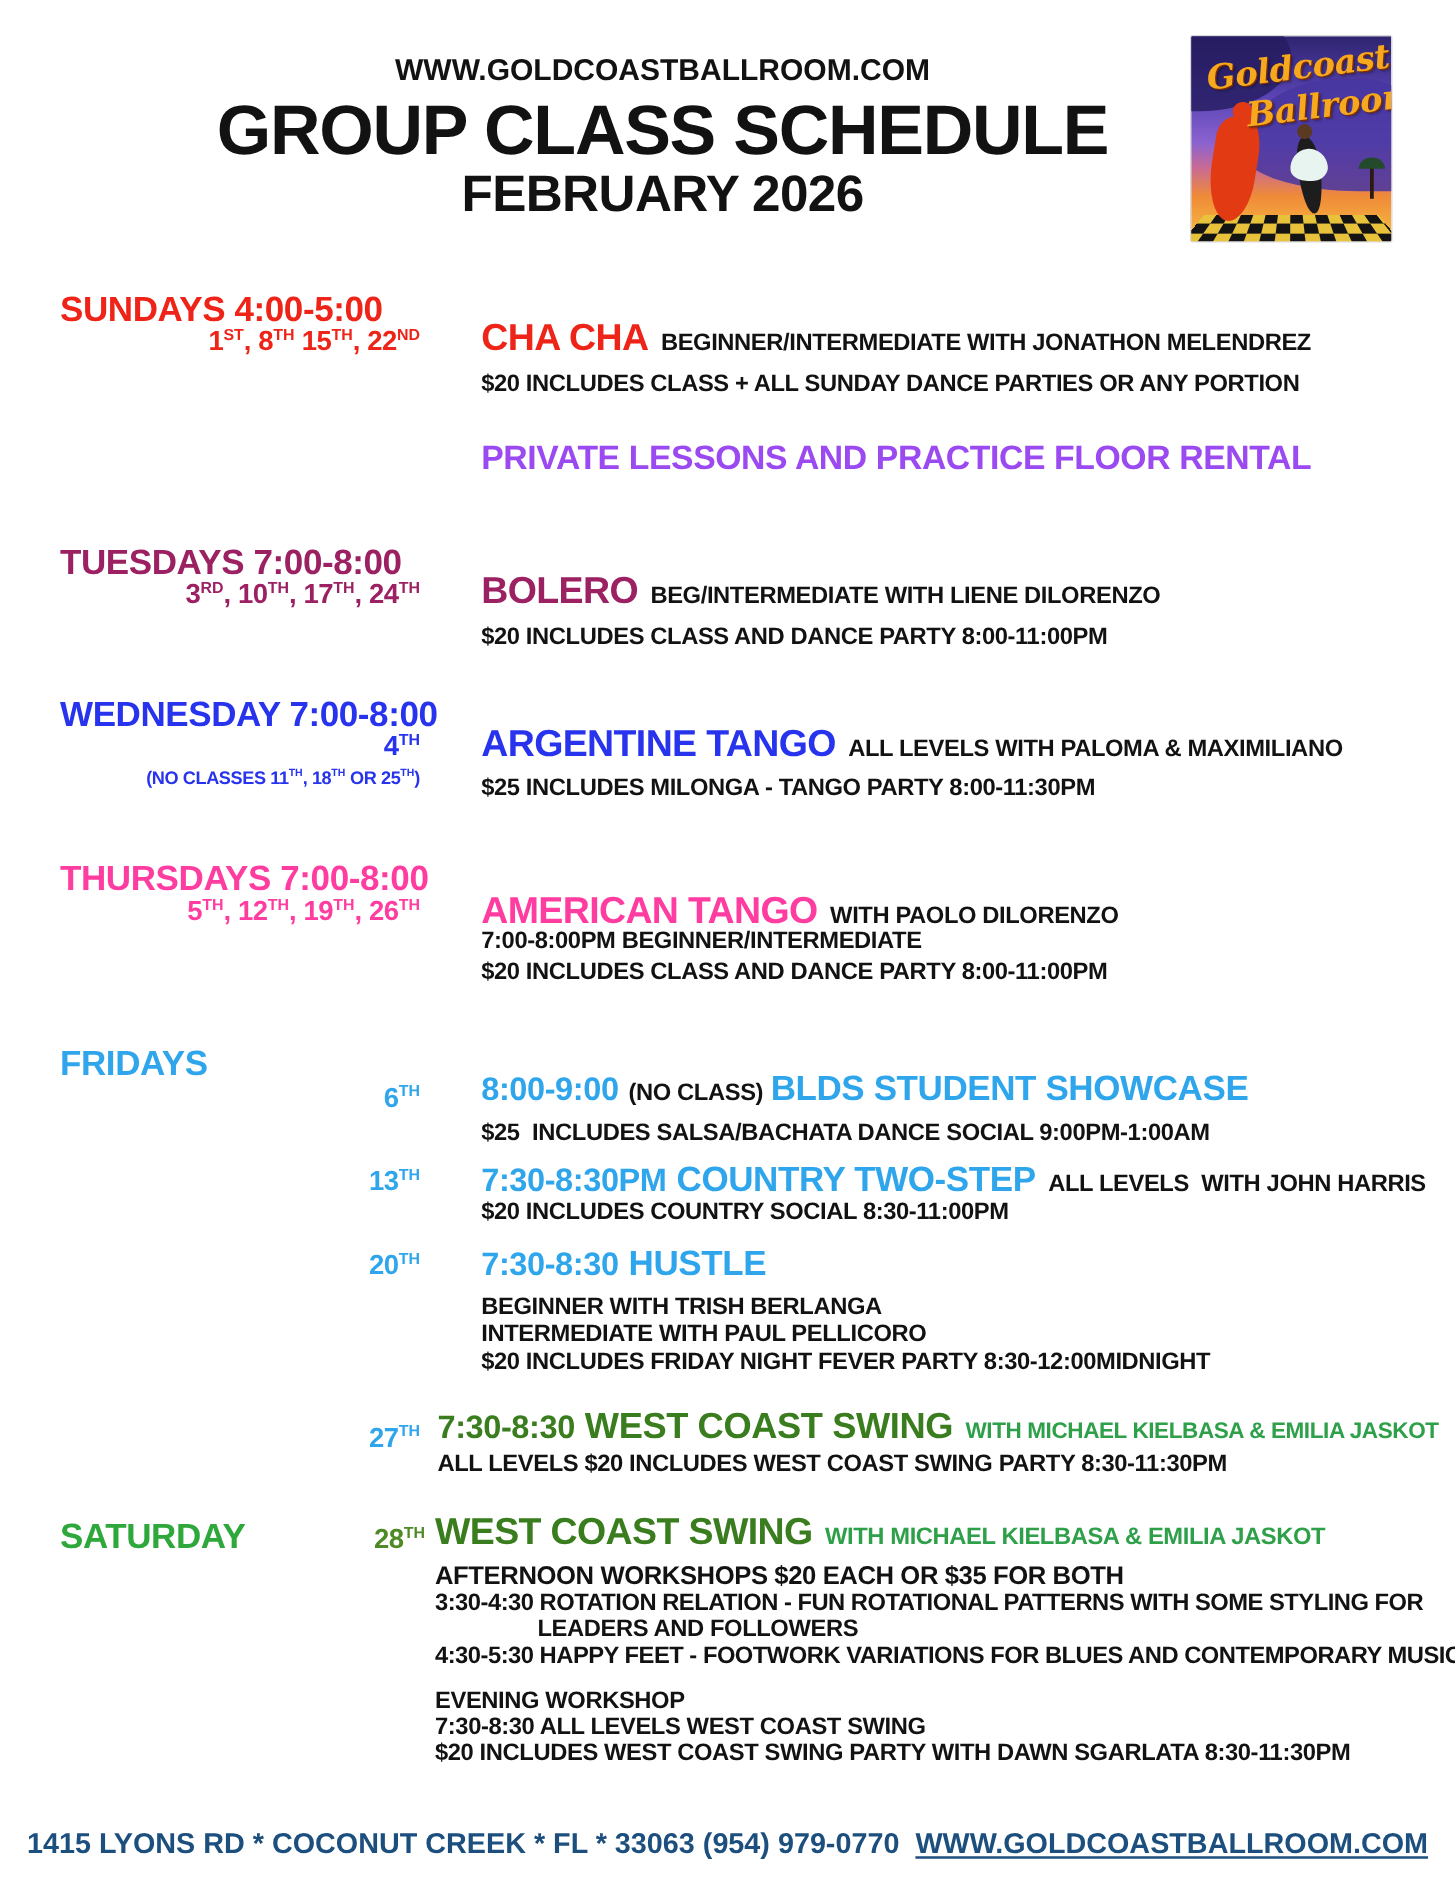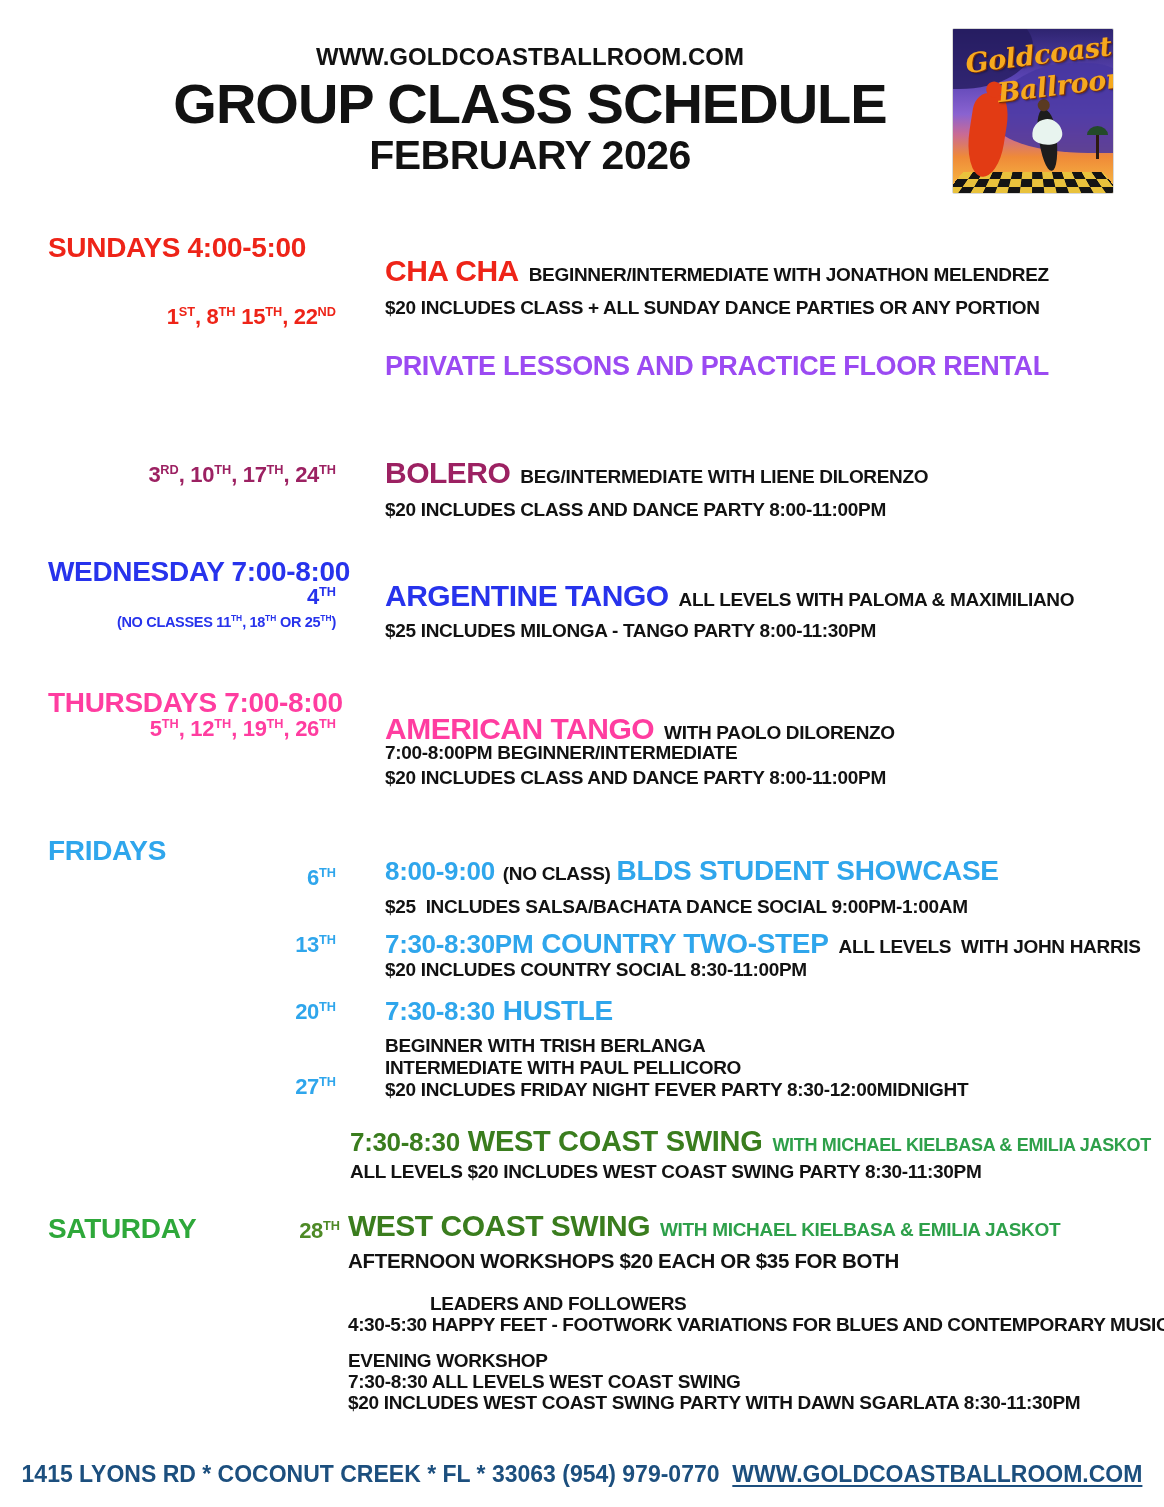--- a/index.html
+++ b/index.html
@@ -81,26 +81,27 @@
     <div class="logo-wave"></div>
     <div class="logo-floor"></div>
     <div class="dancer dancer-a"></div>
     <div class="dancer dancer-b"></div>
     <div class="palm"></div>
     <div class="logo-script l1">Goldcoast</div>
     <div class="logo-script l2">Ballroom</div>
   </div>
 
   <div class="abs day c-red" style="left:48px;top:233px;">SUNDAYS 4:00-5:00</div>
-  <div class="abs dates c-red" style="top:261px;margin-top:44px;"><span>1</span><sup>ST</sup><span>, 8</span><sup>TH</sup><span> 15</span><sup>TH</sup><span>, 22</span><sup>ND</sup></div>
+  <div class="abs dates c-red" style="top:261px;"><span>1</span><sup>ST</sup><span>, 8</span><sup>TH</sup><span> 15</span><sup>TH</sup><span>, 22</span><sup>ND</sup></div>
   <div class="abs" style="left:385px;top:255px;"><span class="cls-title c-red" style="margin-right:10px;">CHA CHA</span><span class="cls-sub">BEGINNER/INTERMEDIATE WITH JONATHON MELENDREZ</span></div>
   <div class="abs t-line" style="left:385px;top:298px;">$20 INCLUDES CLASS + ALL SUNDAY DANCE PARTIES OR ANY PORTION</div>
 
   <div class="abs day c-purple" style="left:385px;top:352px;font-size:27px;">PRIVATE LESSONS AND PRACTICE FLOOR RENTAL</div>
 
+  <div class="abs day c-maroon" style="left:48px;top:435px;">TUESDAYS 7:00-8:00</div>
   <div class="abs dates c-maroon" style="top:463px;"><span>3</span><sup>RD</sup><span>, 10</span><sup>TH</sup><span>, 17</span><sup>TH</sup><span>, 24</span><sup>TH</sup></div>
   <div class="abs" style="left:385px;top:457px;"><span class="cls-title c-maroon" style="margin-right:10px;">BOLERO</span><span class="cls-sub">BEG/INTERMEDIATE WITH LIENE DILORENZO</span></div>
   <div class="abs t-line" style="left:385px;top:500px;">$20 INCLUDES CLASS AND DANCE PARTY 8:00-11:00PM</div>
 
   <div class="abs day c-blue" style="left:48px;top:557px;">WEDNESDAY 7:00-8:00</div>
   <div class="abs dates c-blue" style="top:585px;"><span>4</span><sup>TH</sup></div>
   <div class="abs note c-blue" style="top:614px;"><span>(NO CLASSES 11</span><sup>TH</sup><span>, 18</span><sup>TH</sup><span> OR 25</span><sup>TH</sup><span>)</span></div>
   <div class="abs" style="left:385px;top:580px;"><span class="cls-title c-blue" style="margin-right:10px;">ARGENTINE TANGO</span><span class="cls-sub">ALL LEVELS WITH PALOMA &amp; MAXIMILIANO</span></div>
   <div class="abs t-line" style="left:385px;top:621px;">$25 INCLUDES MILONGA - TANGO PARTY 8:00-11:30PM</div>
 
@@ -119,28 +120,29 @@
   <div class="abs dates c-sky" style="top:933px;"><span>13</span><sup>TH</sup></div>
   <div class="abs" style="left:385px;top:929px;"><span class="t-time c-sky" style="margin-right:8px;">7:30-8:30PM</span><span class="c-sky" style="font-size:28px;margin-right:10px;">COUNTRY TWO-STEP</span><span class="t-line">ALL LEVELS  WITH JOHN HARRIS</span></div>
   <div class="abs t-line" style="left:385px;top:960px;">$20 INCLUDES COUNTRY SOCIAL 8:30-11:00PM</div>
 
   <div class="abs dates c-sky" style="top:1000px;"><span>20</span><sup>TH</sup></div>
   <div class="abs" style="left:385px;top:996px;"><span class="t-time c-sky" style="margin-right:8px;">7:30-8:30</span><span class="c-sky" style="font-size:28px;">HUSTLE</span></div>
   <div class="abs t-line" style="left:385px;top:1036px;">BEGINNER WITH TRISH BERLANGA</div>
   <div class="abs t-line" style="left:385px;top:1058px;">INTERMEDIATE WITH PAUL PELLICORO</div>
   <div class="abs t-line" style="left:385px;top:1080px;">$20 INCLUDES FRIDAY NIGHT FEVER PARTY 8:30-12:00MIDNIGHT</div>
 
-  <div class="abs dates c-sky" style="top:1075px;"><span>27</span><sup>TH</sup></div>
+  <div class="abs dates c-sky" style="top:1138px;"><span>27</span><sup>TH</sup></div>
   <div class="abs" style="left:350px;top:1126px;"><span class="t-time c-dgreen" style="margin-right:8px;">7:30-8:30</span><span class="c-dgreen" style="font-size:29px;margin-right:10px;">WEST COAST SWING</span><span class="c-mgreen" style="font-size:18px;">WITH MICHAEL KIELBASA &amp; EMILIA JASKOT</span></div>
   <div class="abs t-line" style="left:350px;top:1162px;">ALL LEVELS $20 INCLUDES WEST COAST SWING PARTY 8:30-11:30PM</div>
 
   <div class="abs day c-green" style="left:48px;top:1214px;">SATURDAY</div>
   <div class="abs dates c-olive" style="width:292px;top:1219px;"><span>28</span><sup>TH</sup></div>
   <div class="abs" style="left:348px;top:1210px;"><span class="cls-title c-dgreen" style="margin-right:10px;">WEST COAST SWING</span><span class="c-mgreen" style="font-size:19px;">WITH MICHAEL KIELBASA &amp; EMILIA JASKOT</span></div>
   <div class="abs" style="left:348px;top:1250px;font-size:20.5px;">AFTERNOON WORKSHOPS $20 EACH OR $35 FOR BOTH</div>
+  <div class="abs t-line" style="left:348px;top:1273px;letter-spacing:-0.4px;">3:30-4:30 ROTATION RELATION - FUN ROTATIONAL PATTERNS WITH SOME STYLING FOR</div>
   <div class="abs t-line" style="left:430px;top:1294px;">LEADERS AND FOLLOWERS</div>
   <div class="abs t-line" style="left:348px;top:1315px;letter-spacing:-0.4px;">4:30-5:30 HAPPY FEET - FOOTWORK VARIATIONS FOR BLUES AND CONTEMPORARY MUSIC</div>
   <div class="abs t-line" style="left:348px;top:1351px;">EVENING WORKSHOP</div>
   <div class="abs t-line" style="left:348px;top:1372px;">7:30-8:30 ALL LEVELS WEST COAST SWING</div>
   <div class="abs t-line" style="left:348px;top:1393px;">$20 INCLUDES WEST COAST SWING PARTY WITH DAWN SGARLATA 8:30-11:30PM</div>
 
   <div class="abs footer c-footer"><span>1415 LYONS RD * COCONUT CREEK * FL * 33063 (954) 979-0770</span><span>  </span><a href="#">WWW.GOLDCOASTBALLROOM.COM</a></div>
 
 </div>
 

